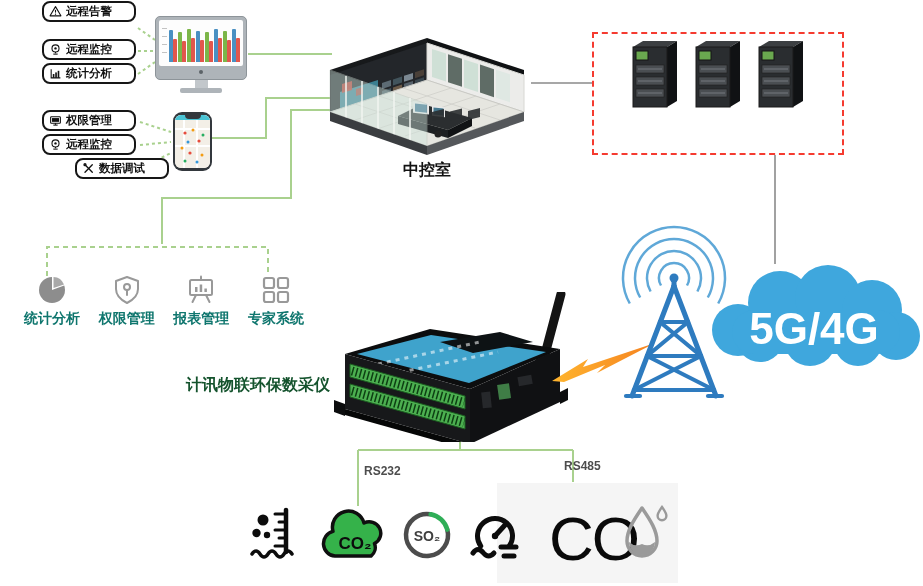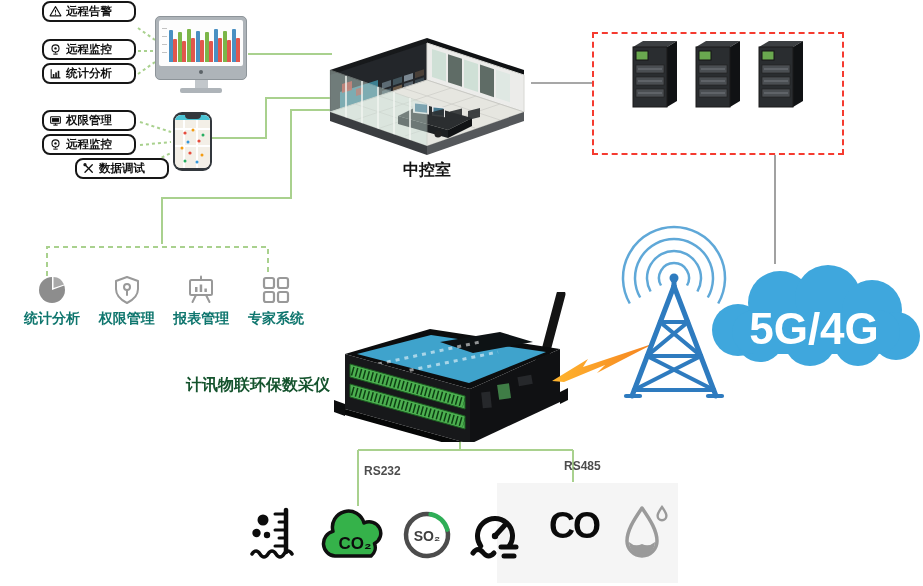--- a/index.html
+++ b/index.html
@@ -61,21 +61,21 @@
                 color:#14532d;font-weight:700;}
   .device-label .l1{font-size:16px;}
   .device-label .l2{font-size:14px;margin-top:1px;}
 
   
   .bus-label{position:absolute;z-index:3;font-size:12px;font-weight:600;color:#4d4d4d;}
 
   
   .backdrop{position:absolute;left:497px;top:483px;width:181px;height:100px;background:#f5f5f5;z-index:2;}
   .sensor{position:absolute;z-index:3;}
-  .co-text{font-size:36px;font-weight:700;letter-spacing:-2px;color:#0a0a0a;line-height:1;}
+  .co-text{font-size:62px;font-weight:400;letter-spacing:-2px;color:#0a0a0a;line-height:1;}
 </style>
 </head>
 <body>
 
 <svg id="connectors" width="923" height="586" viewBox="0 0 923 586">
   <g stroke="#a9d18e" stroke-width="2" fill="none">
     <path d="M248,54 H332"></path>
     <path d="M212,138 H266 V98 H332"></path>
     <path d="M332,110 H291 V198 H162 V244"></path>
     <path d="M460,436 V450 M358,450 H573 M358,450 V506 M573,450 V482"></path>

